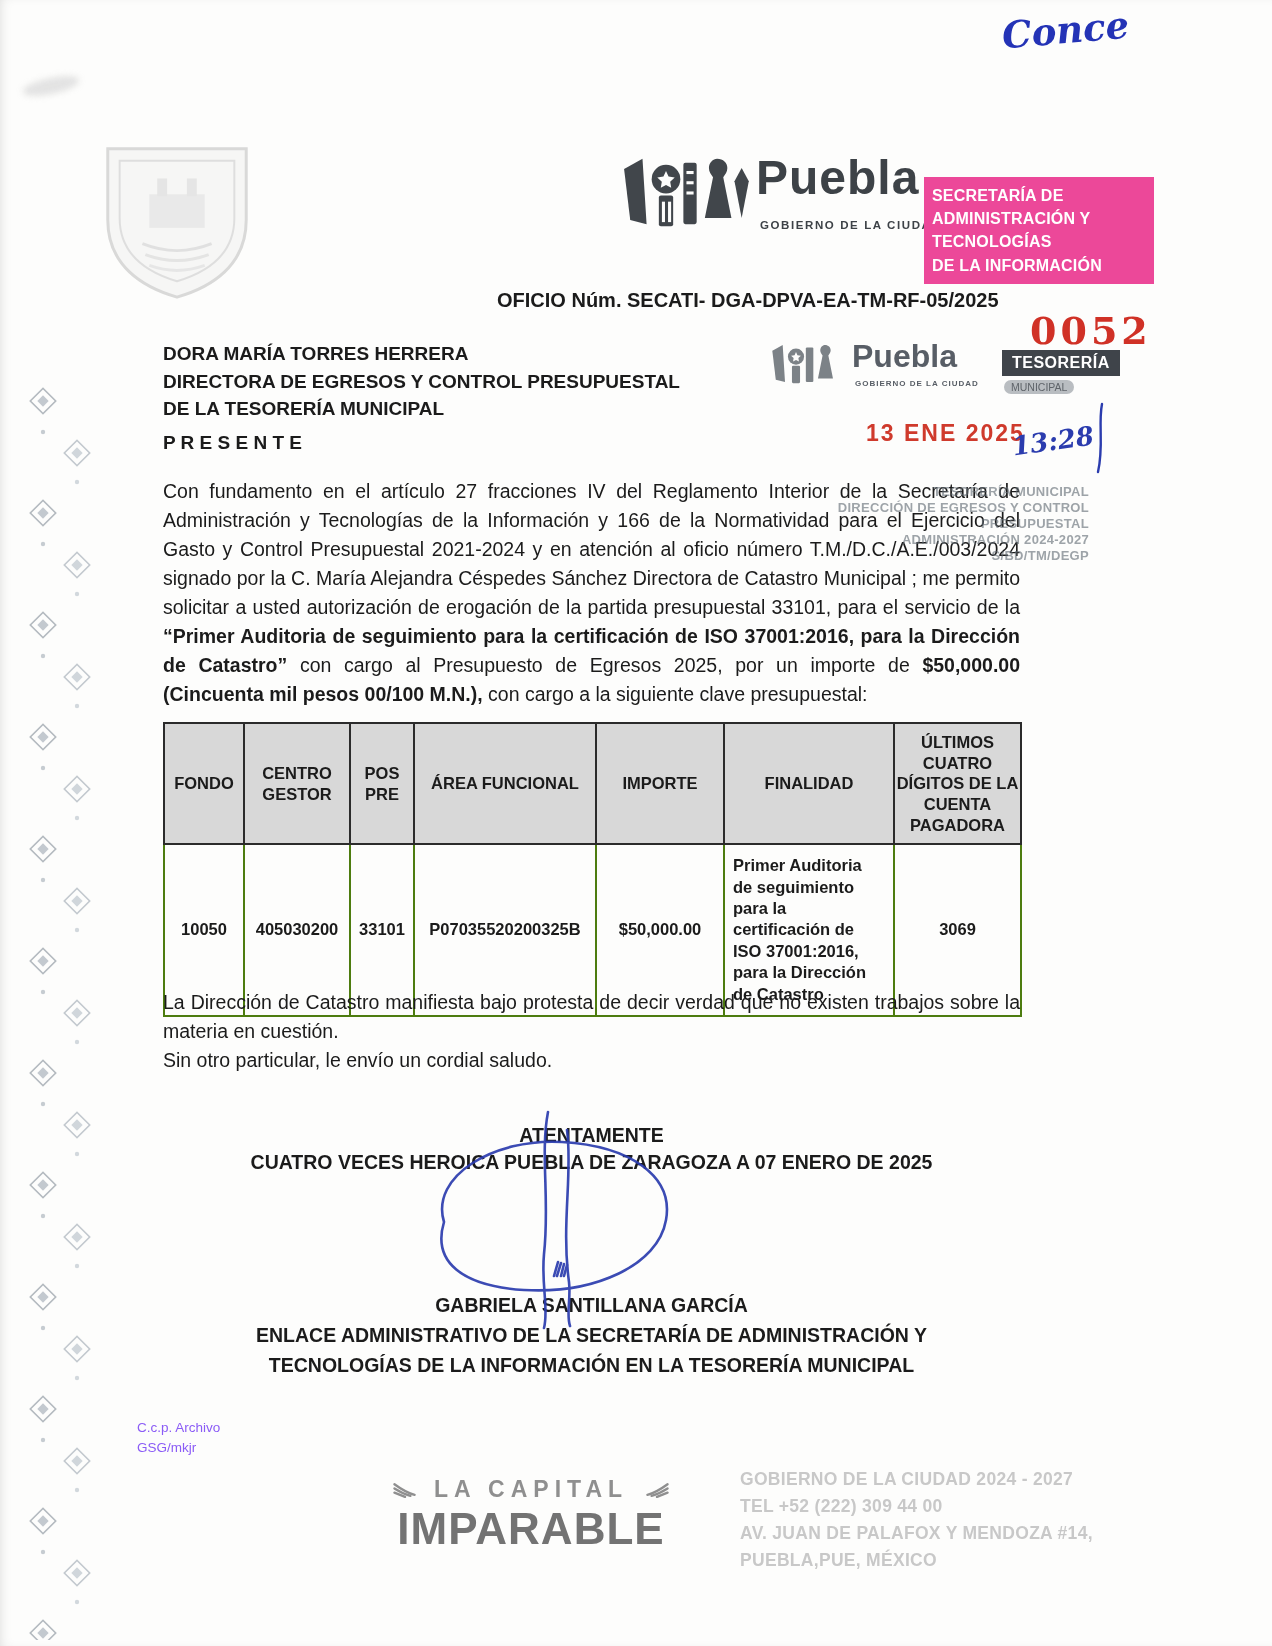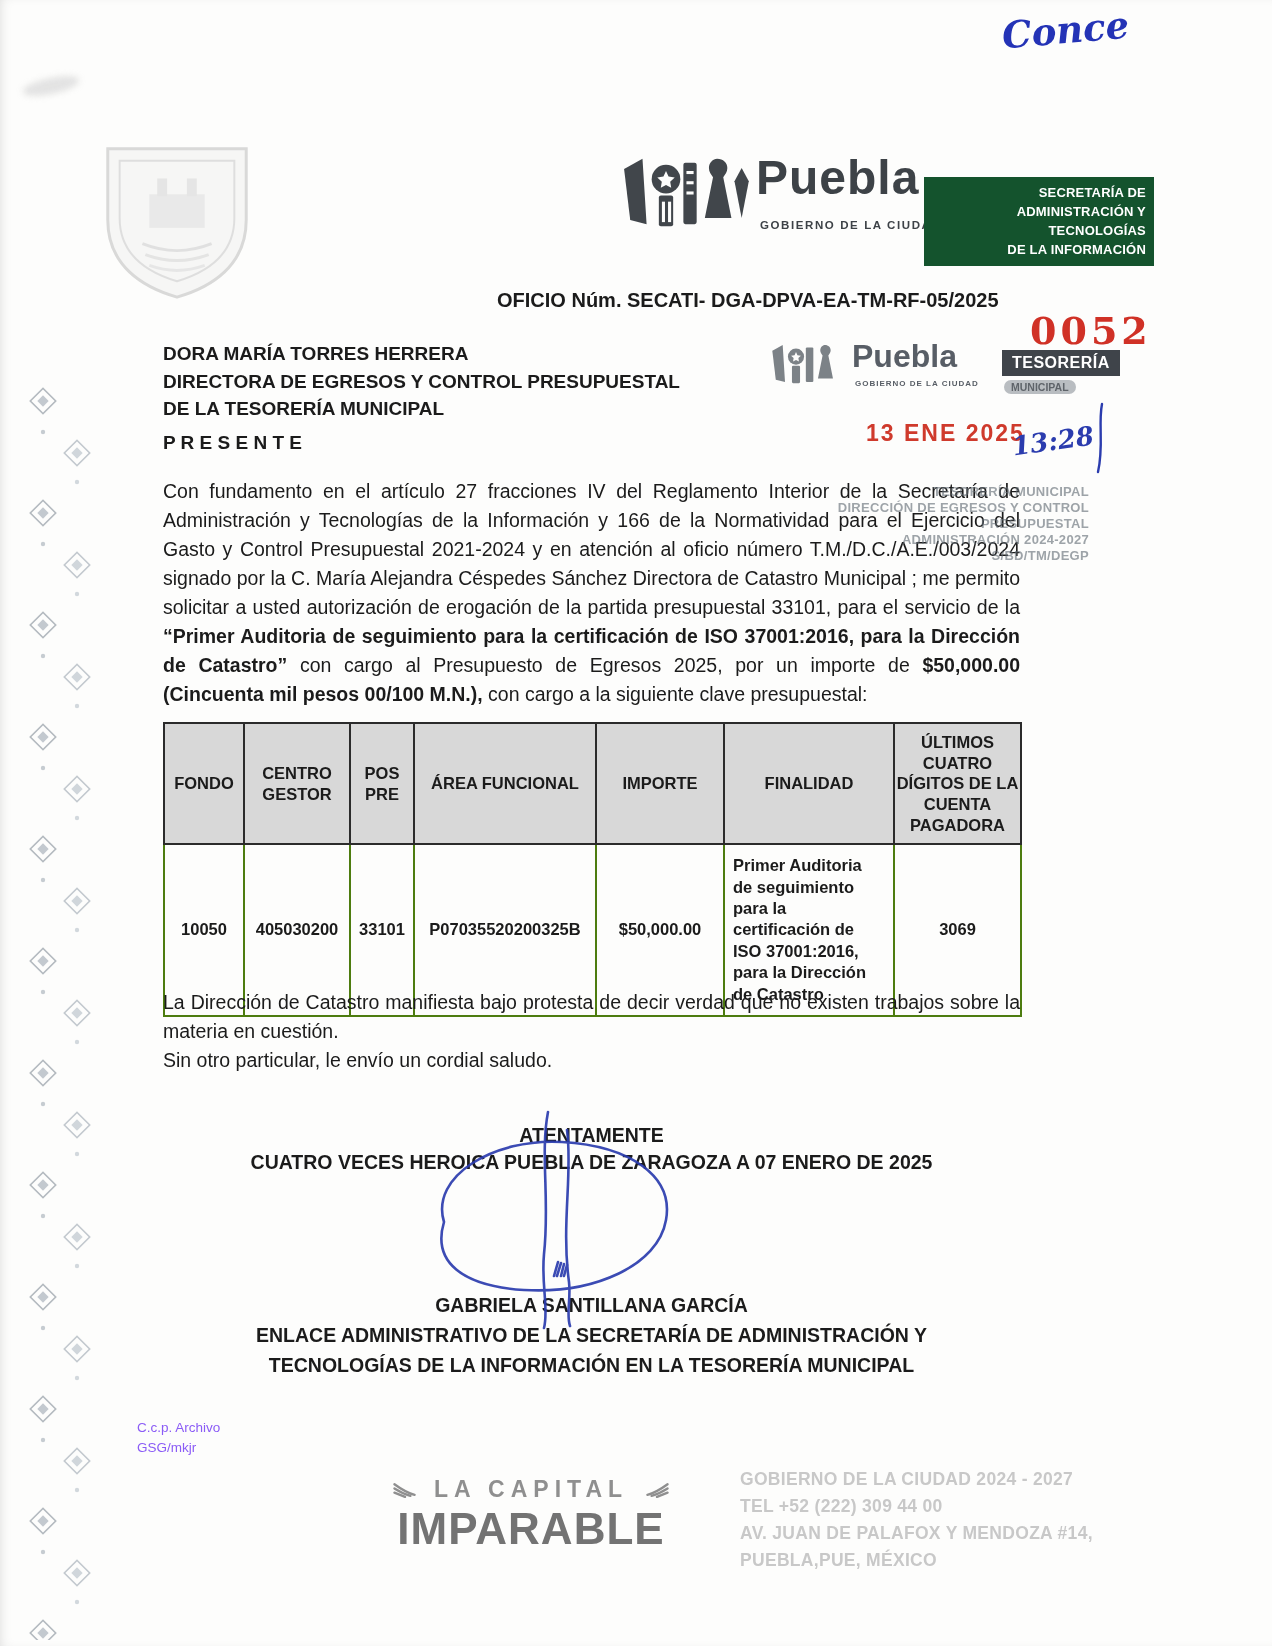--- a/index.html
+++ b/index.html
@@ -21,40 +21,40 @@
   
   .ornament{left:12px;top:378px;width:96px;height:1262px;}
 
   
   .crest{left:88px;top:132px;width:178px;height:172px;}
 
   
   .brand-icons{left:620px;top:150px;width:138px;height:88px;}
   .brand-word{left:756px;top:150px;font-size:48px;font-weight:bold;color:#3d4247;letter-spacing:1px;}
   .brand-sub{left:760px;top:219px;font-size:11.5px;font-weight:bold;color:#3d4247;letter-spacing:1.6px;}
-  .secretaria-box{left:924px;top:177px;width:214px;background:#14532d;color:#fff;
-    font-size:13px;font-weight:bold;padding:7px 8px;line-height:1.45;letter-spacing:.2px;text-align:right;}
+  .secretaria-box{left:924px;top:177px;width:214px;background:#ec4899;color:#fff;
+    font-size:16px;font-weight:bold;padding:7px 8px;line-height:1.45;letter-spacing:.2px;}
 
   .oficio-num{left:497px;top:289px;font-size:20px;font-weight:bold;white-space:nowrap;}
 
   .folio{left:1030px;top:308px;font-family:"DejaVu Serif",serif;font-size:38px;font-weight:bold;
     color:#d03126;letter-spacing:4px;}
 
   .addressee{left:163px;top:340px;font-size:19px;font-weight:bold;line-height:27.5px;}
   .addressee .presente{margin-top:6px;}
 
   
   .stamp{left:770px;top:334px;width:370px;height:145px;}
   .stamp-icons{position:absolute;left:0;top:6px;width:78px;height:50px;opacity:.9;}
   .stamp-word{position:absolute;left:82px;top:4px;font-size:32px;font-weight:bold;color:#585e66;}
   .stamp-sub{position:absolute;left:85px;top:45px;font-size:8px;font-weight:bold;color:#585e66;letter-spacing:1px;}
   .stamp-box-top{position:absolute;left:232px;top:16px;background:#3f444a;color:#fff;font-weight:bold;
     font-size:16px;padding:4px 10px;letter-spacing:.5px;}
   .stamp-box-bottom{position:absolute;left:234px;top:46px;background:#b9bdc1;color:#5f646a;
-    font-weight:bold;font-size:10.5px;padding:1px 7px;border-radius:7px;}
+    font-weight:normal;font-size:10.5px;padding:1px 7px;border-radius:7px;}
   .stamp-date{position:absolute;left:96px;top:86px;font-size:23px;font-weight:bold;color:#cf3a2c;letter-spacing:2px;}
   .stamp-time{position:absolute;left:242px;top:92px;font-family:"DejaVu Serif",serif;font-style:italic;
     font-weight:bold;font-size:26px;color:#2b3cae;transform:rotate(-8deg);}
   .stamp-tick{position:absolute;left:318px;top:68px;width:24px;height:72px;}
 
   .faded-stamp{left:793px;top:484px;width:296px;text-align:right;font-size:13px;font-weight:bold;
     color:rgba(98,108,116,.62);line-height:16px;z-index:3;letter-spacing:.3px;}
 
   .body-p{font-size:19.5px;line-height:29px;text-align:justify;margin:0;}
   .p1{left:163px;top:477px;width:857px;}

